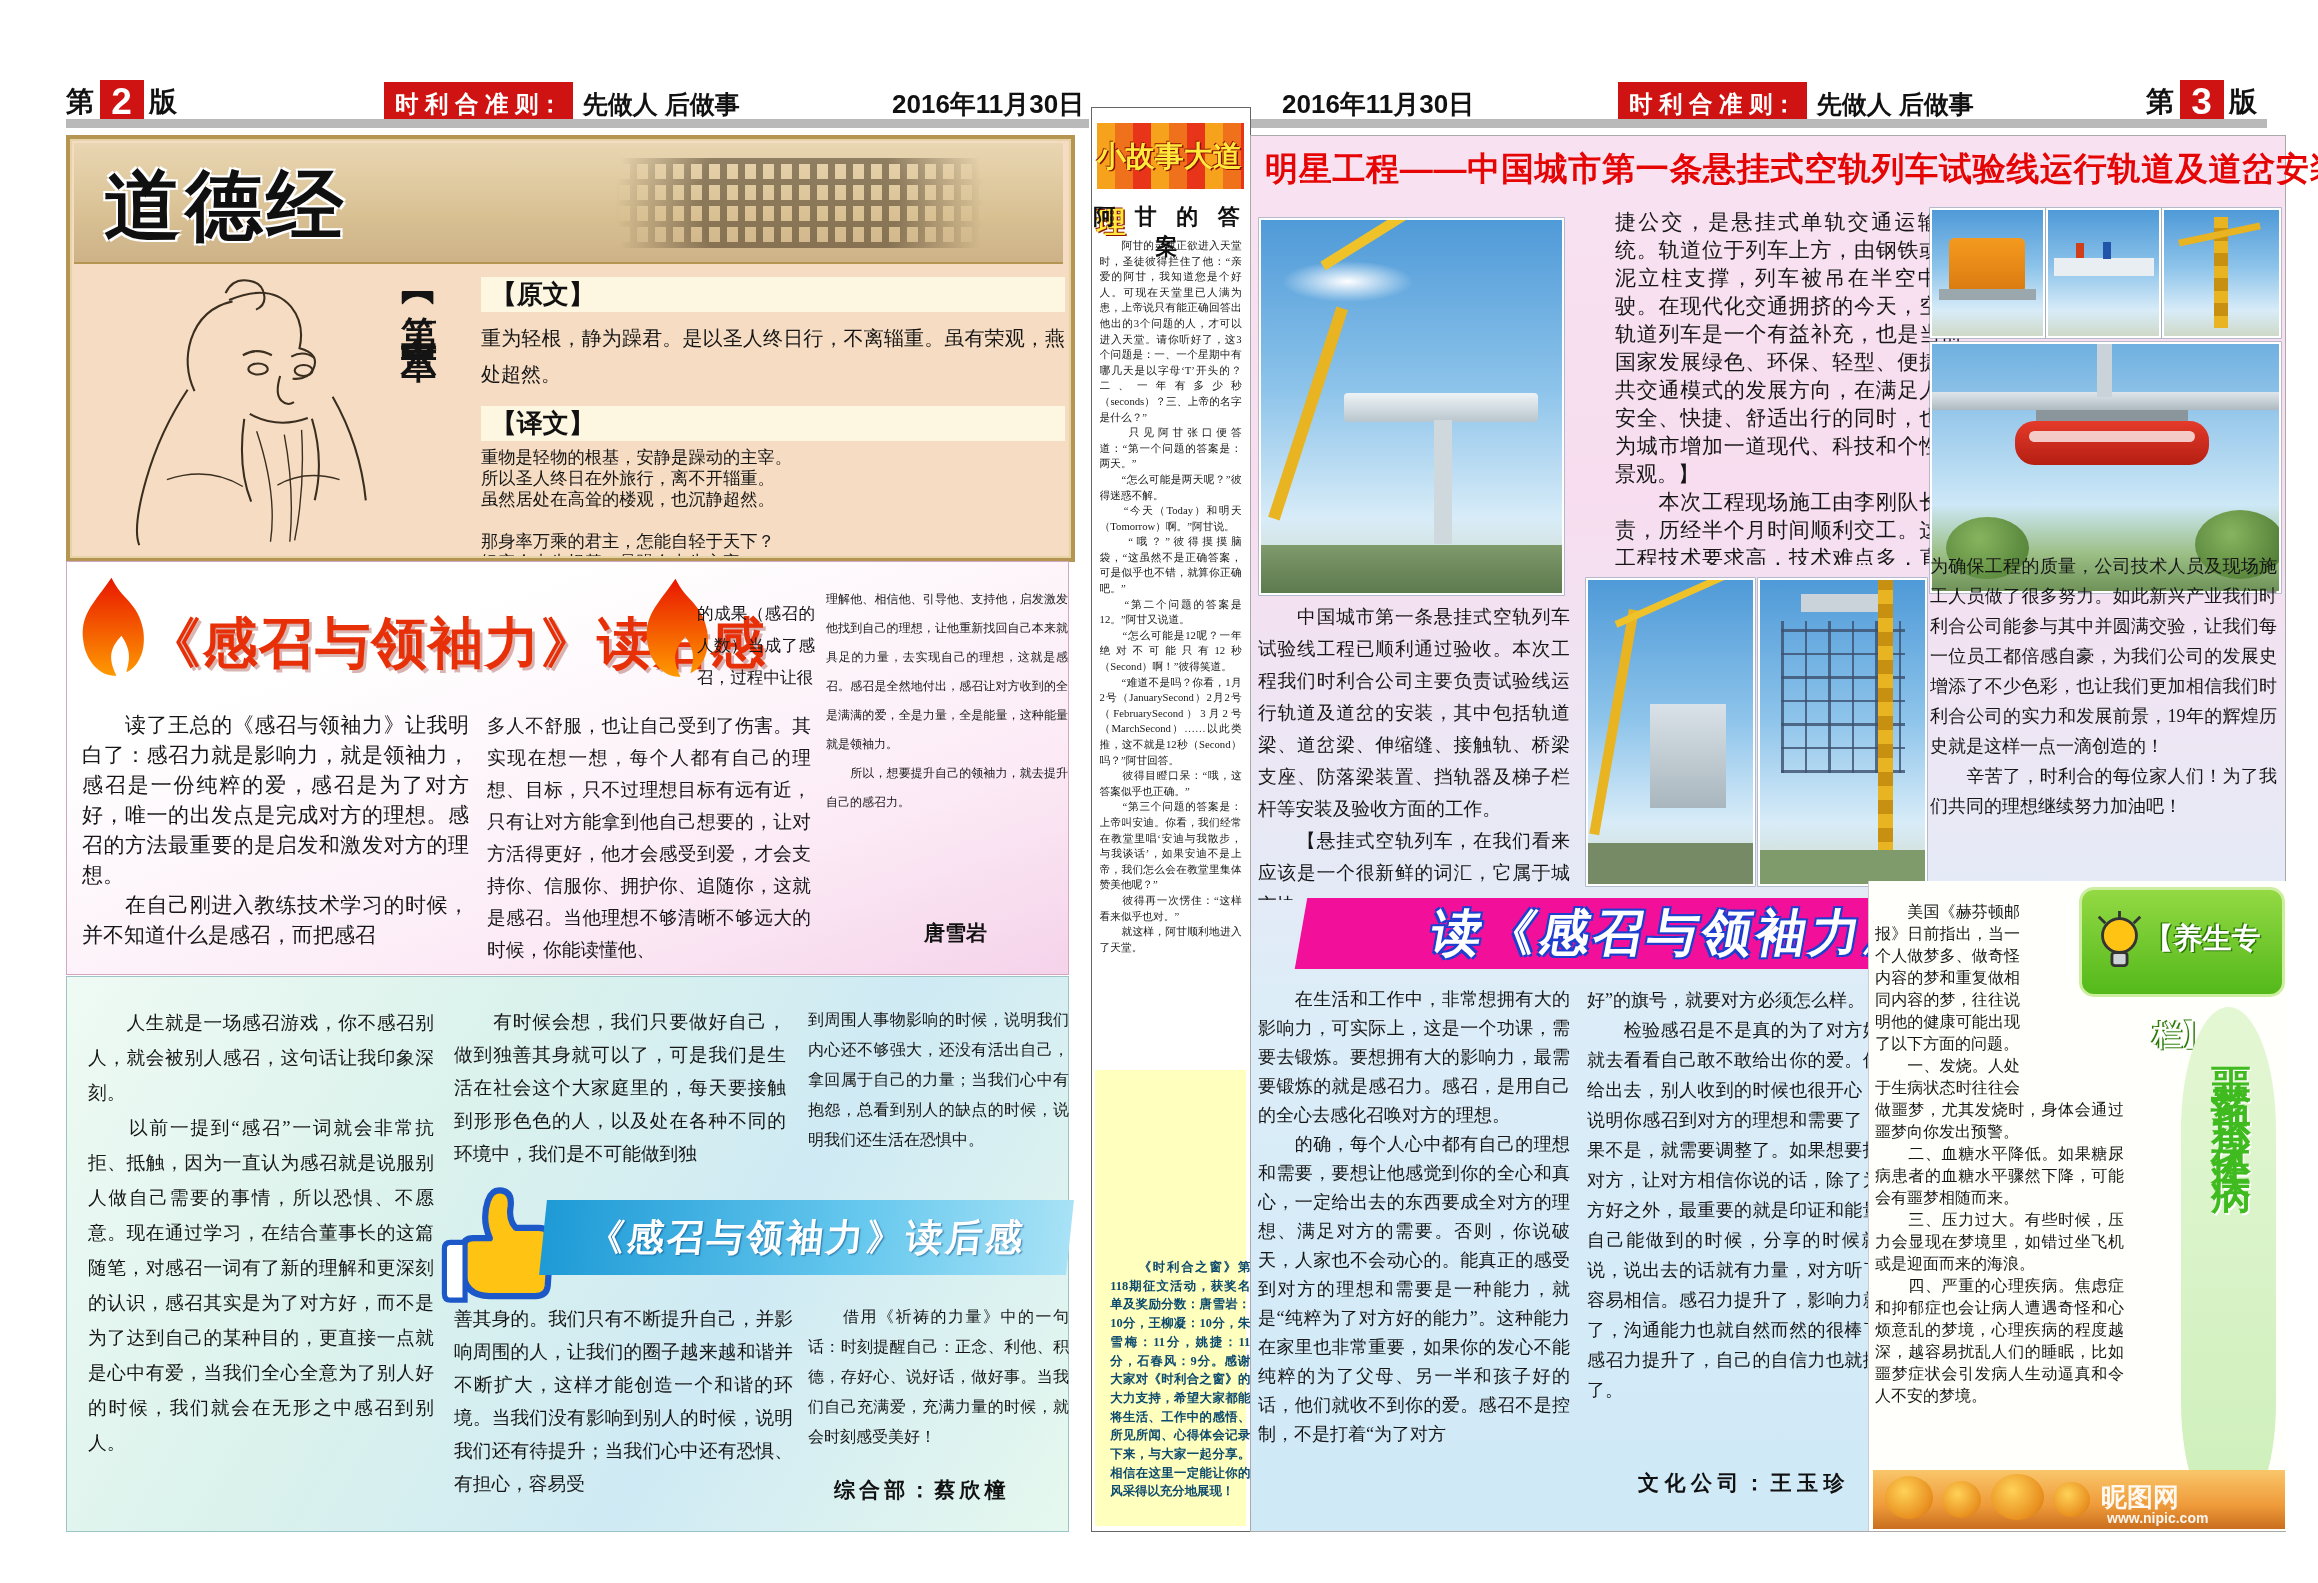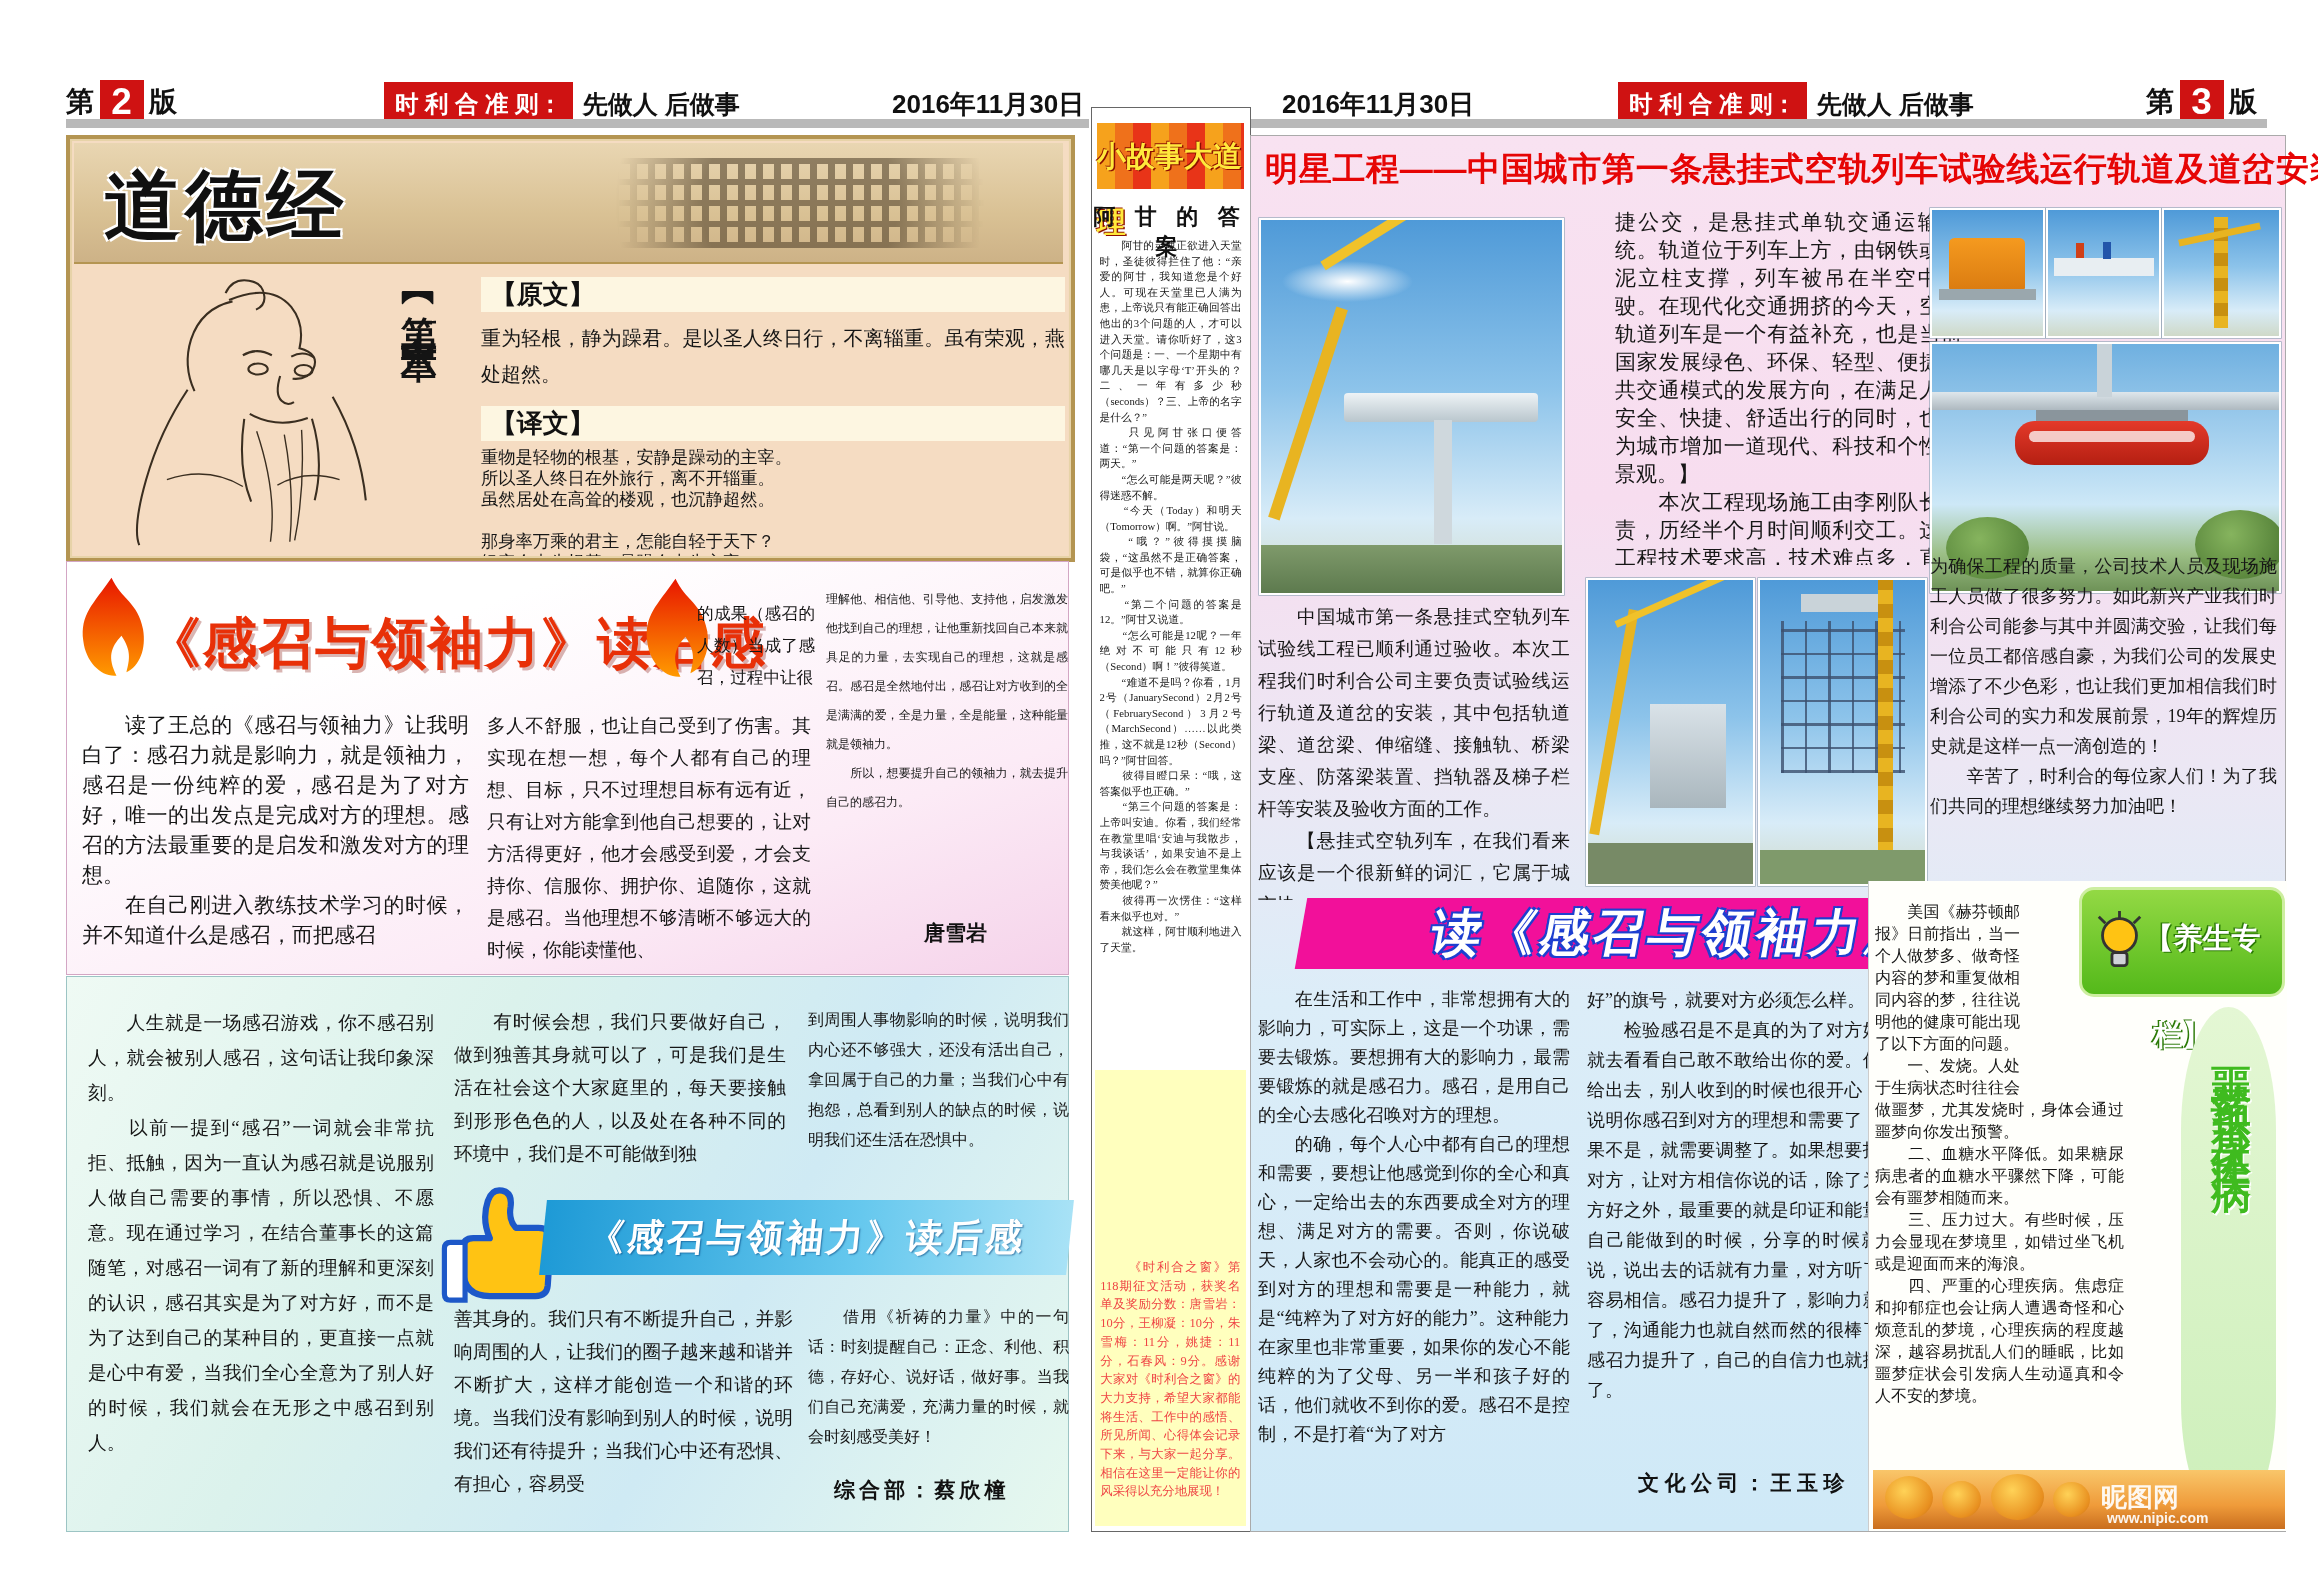--- a/index.html
+++ b/index.html
@@ -43,21 +43,21 @@
     font-family:"Liberation Sans",sans-serif;letter-spacing:2.8px;
     text-shadow:1.4px 1.4px 1.4px rgba(0,60,120,.5);}
   
   .strip{background:#ffffff;border:1.4px solid #666;}
   .masthead{background:repeating-linear-gradient(90deg,#f6a21c 0 18px,#ef711b 18px 36px,#e83418 36px 54px);
     color:#ffe93c;font-weight:bold;font-size:29px;text-align:left;line-height:66px;
     font-family:"Liberation Sans",sans-serif;text-shadow:1.4px 1.4px 0 #8d0f00,-0.7px -0.7px 0 #8d0f00;}
   .story-title{font-size:22px;font-weight:bold;text-align:center;letter-spacing:7px;}
   .strip-text{font-size:10.7px;line-height:15.6px;}
   .yellowbox{background:#ffffbe;}
-  .notice{color:#ef4444;font-weight:normal;font-size:12.4px;line-height:18.7px;}
+  .notice{color:#0c4a6e;font-weight:bold;font-size:12.4px;line-height:18.7px;margin-left:10px;}
   
   .rpage{background:linear-gradient(180deg,#f8e2f1 0%,#f7ddef 26%,#ece7f4 45%,#dcedf8 62%,#cfe9f7 100%);
     border:0.7px solid #aaa;}
   .headline{color:#e60505;font-size:33px;font-weight:bold;font-family:"Liberation Sans",sans-serif;
     letter-spacing:0.7px;white-space:nowrap;}
   .photo{overflow:hidden;border:2.1px solid #fff;box-shadow:0 0 0 0.7px #9ab;position:absolute;}
   .sky{background:linear-gradient(180deg,#4f9ad8 0%,#8cc3ea 45%,#d8ecf8 80%,#cfd9c8 100%);}
   .magenta-banner{background:#f2109a;transform:skew(-10deg);color:#fff;font-weight:bold;font-size:50px;
     line-height:71px;text-align:center;font-family:"Liberation Sans",sans-serif;letter-spacing:4.1px;
     text-shadow:2.1px 2.1px 0 #1d3fd0,-2.1px 2.1px 0 #1d3fd0,2.1px -2.1px 0 #1d3fd0,-2.1px -2.1px 0 #1d3fd0;}

